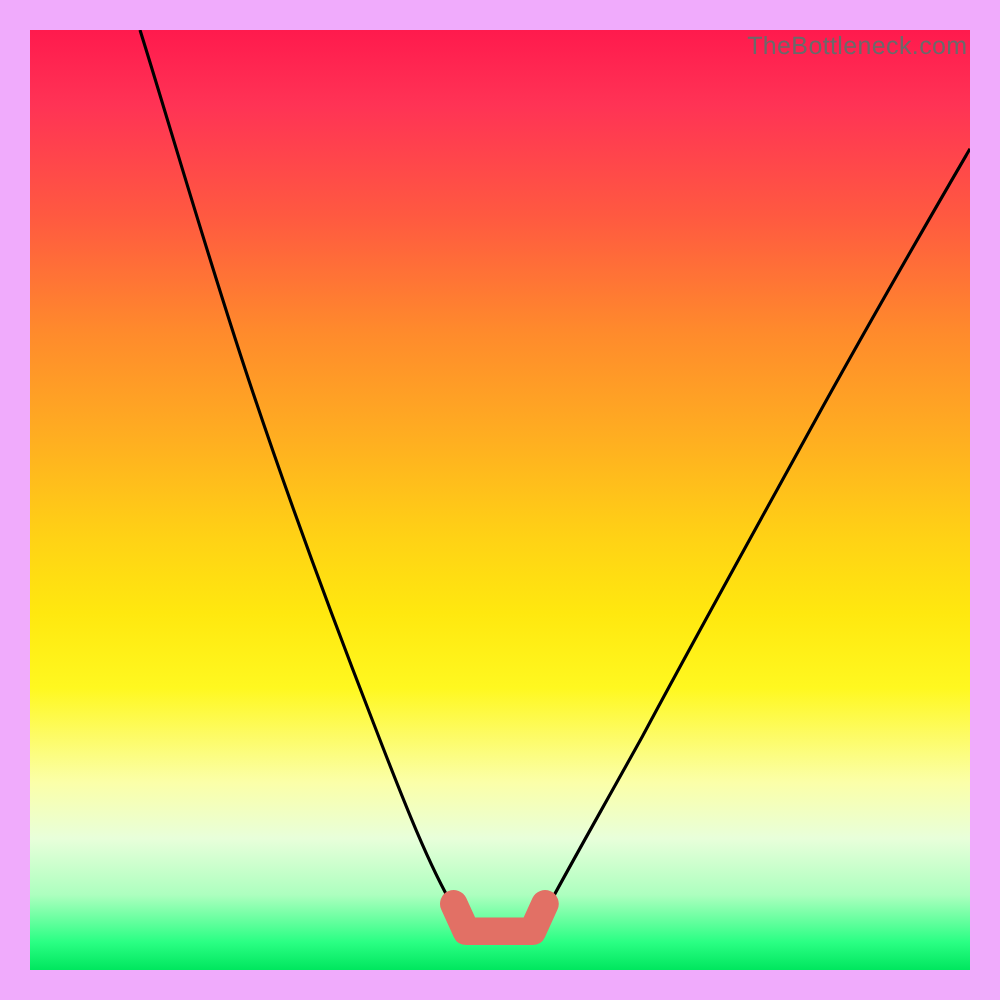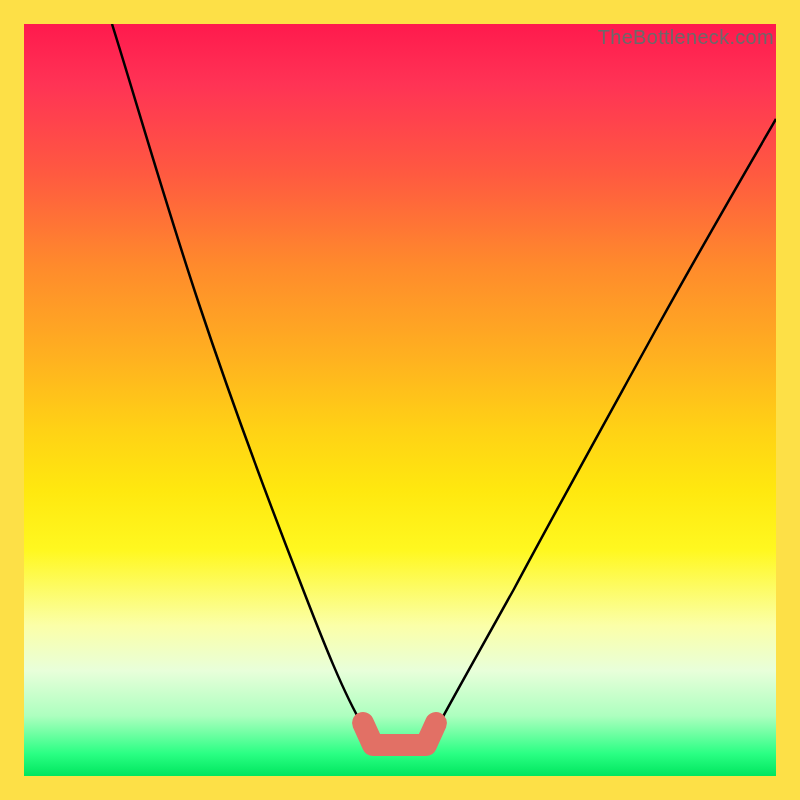--- a/index.html
+++ b/index.html
@@ -7,21 +7,21 @@
     width: 800px;
     height: 800px;
     background: #000;
     overflow: hidden;
     font-family: Arial, sans-serif;
   }
   .frame {
     position: absolute;
     top: 0; left: 0;
     width: 800px; height: 800px;
-    background: #fde047;
+    background: #f0abfc;
   }
   .plot {
     position: absolute;
     top: 24px;
     left: 24px;
     width: 752px;
     height: 752px;
     background: linear-gradient(to bottom,
       #ff1a4d 0%,
       #ff3355 8%,

